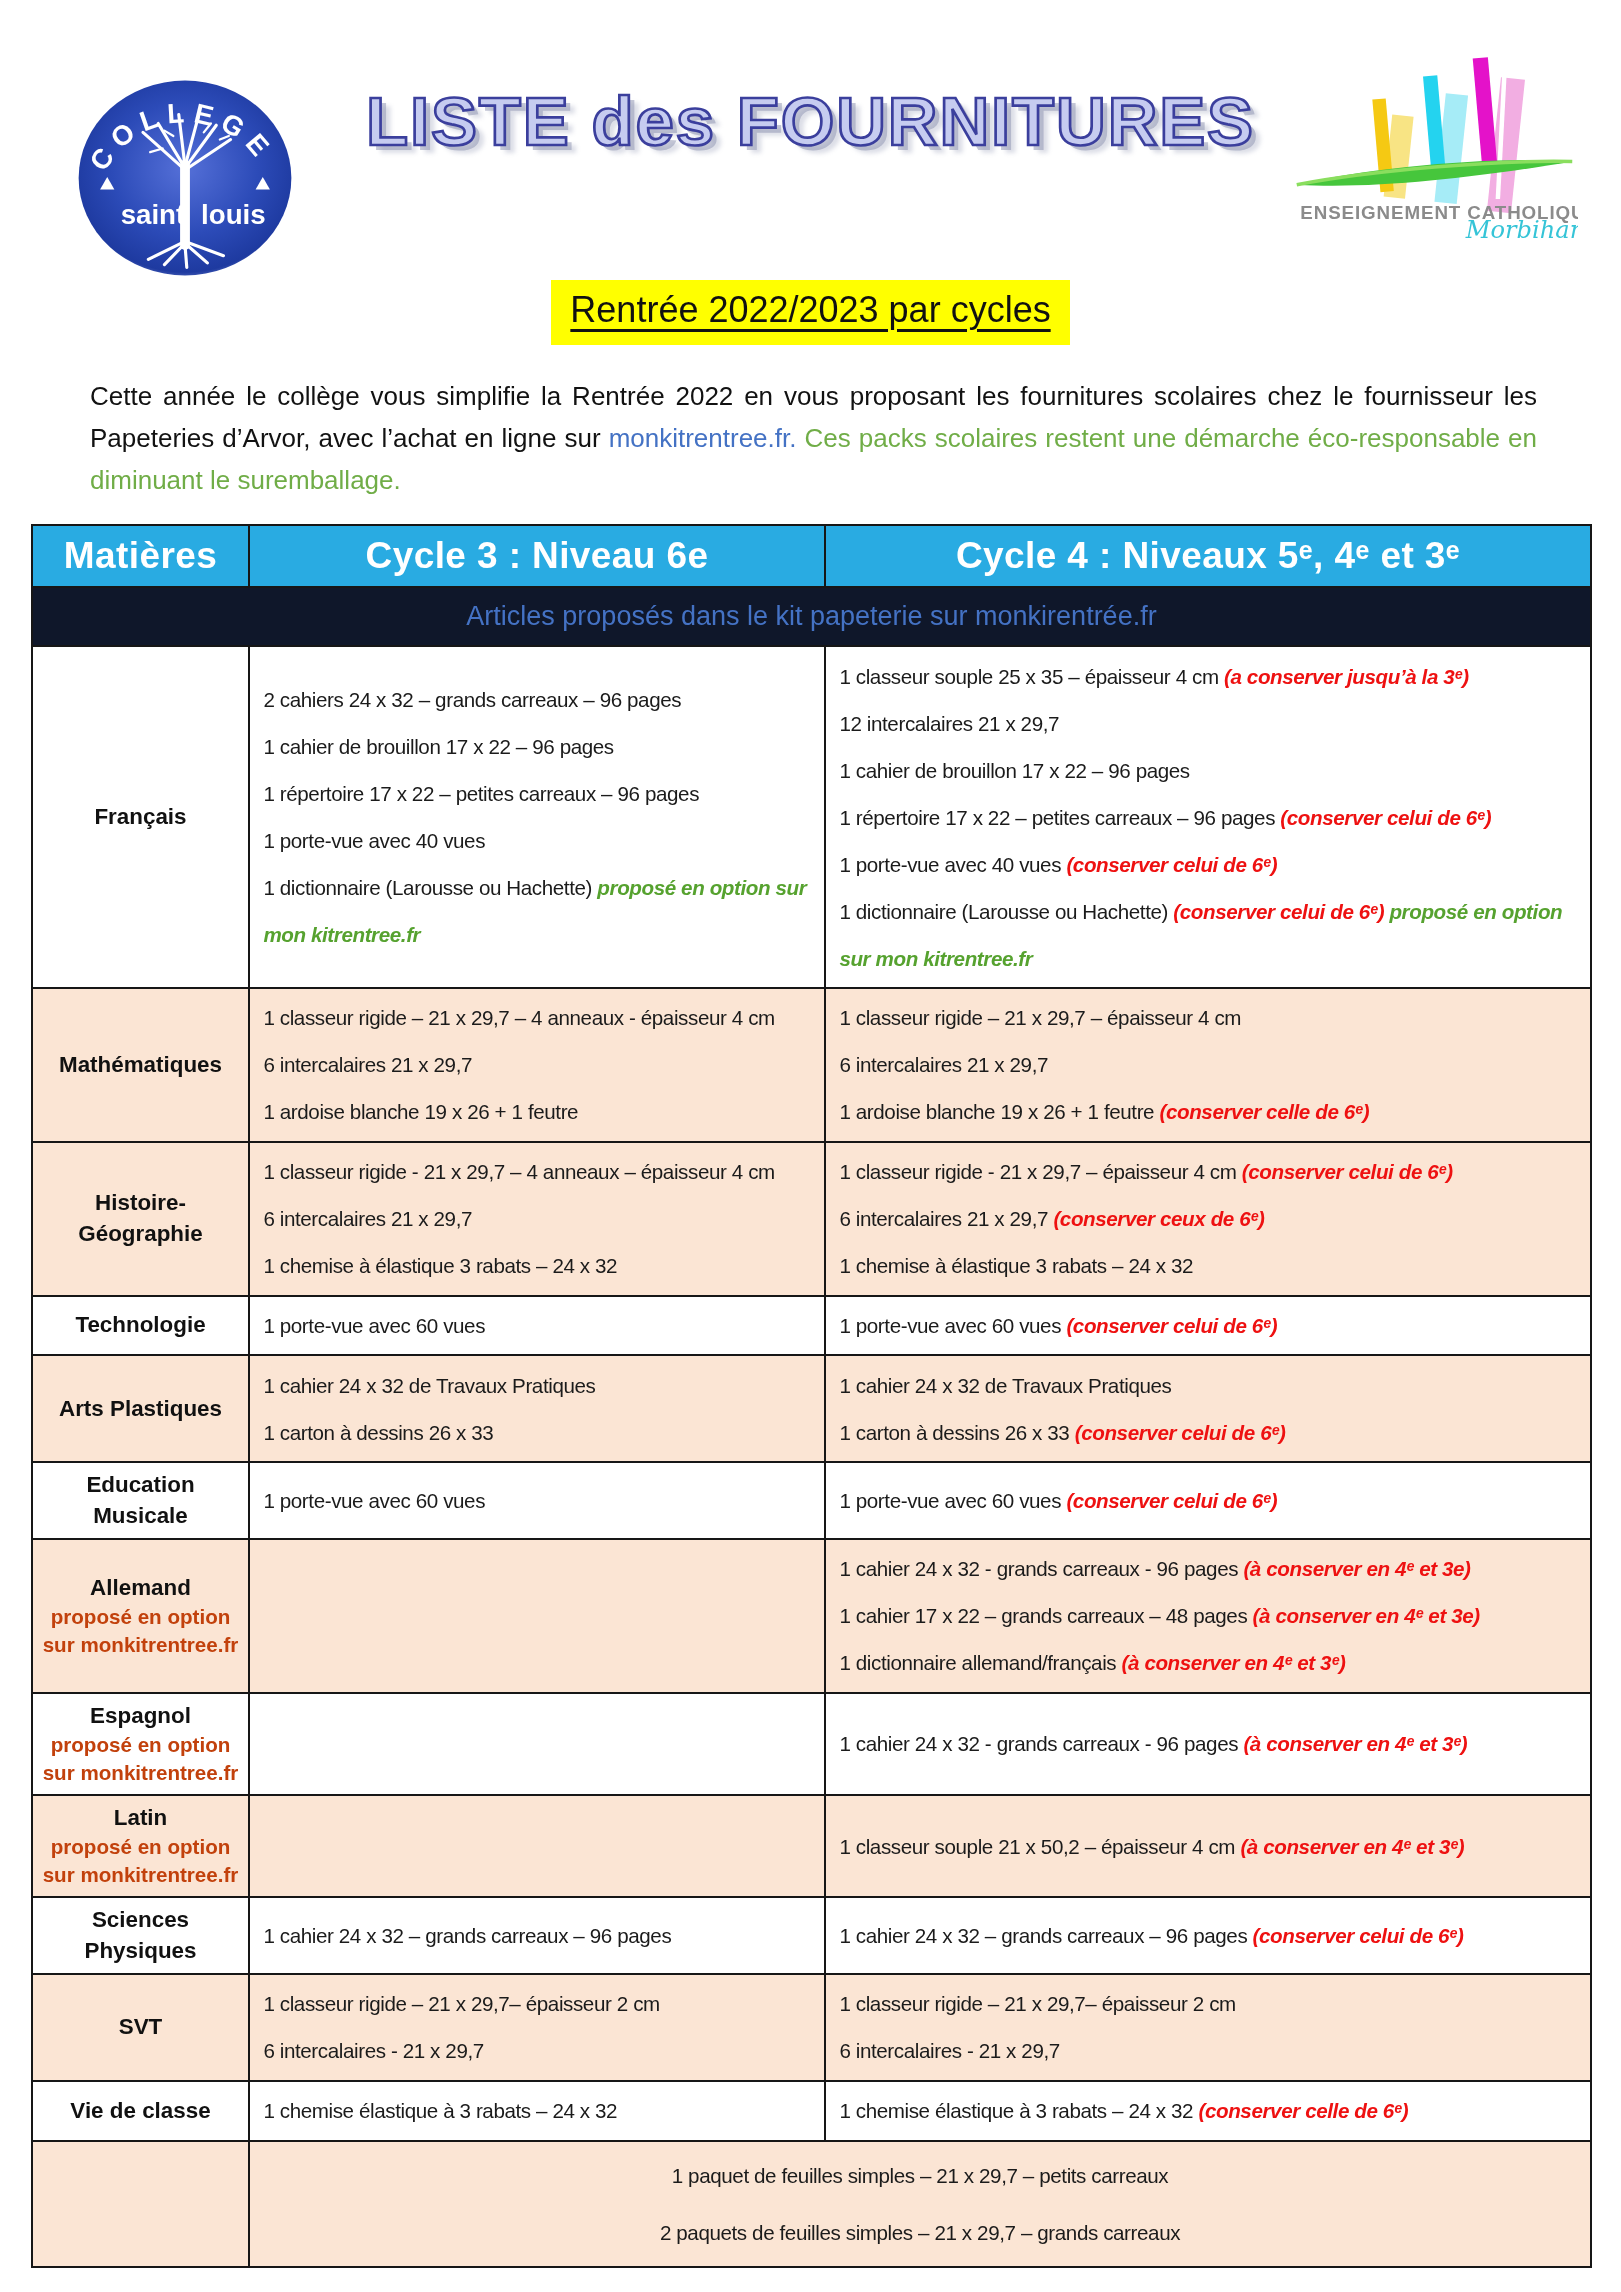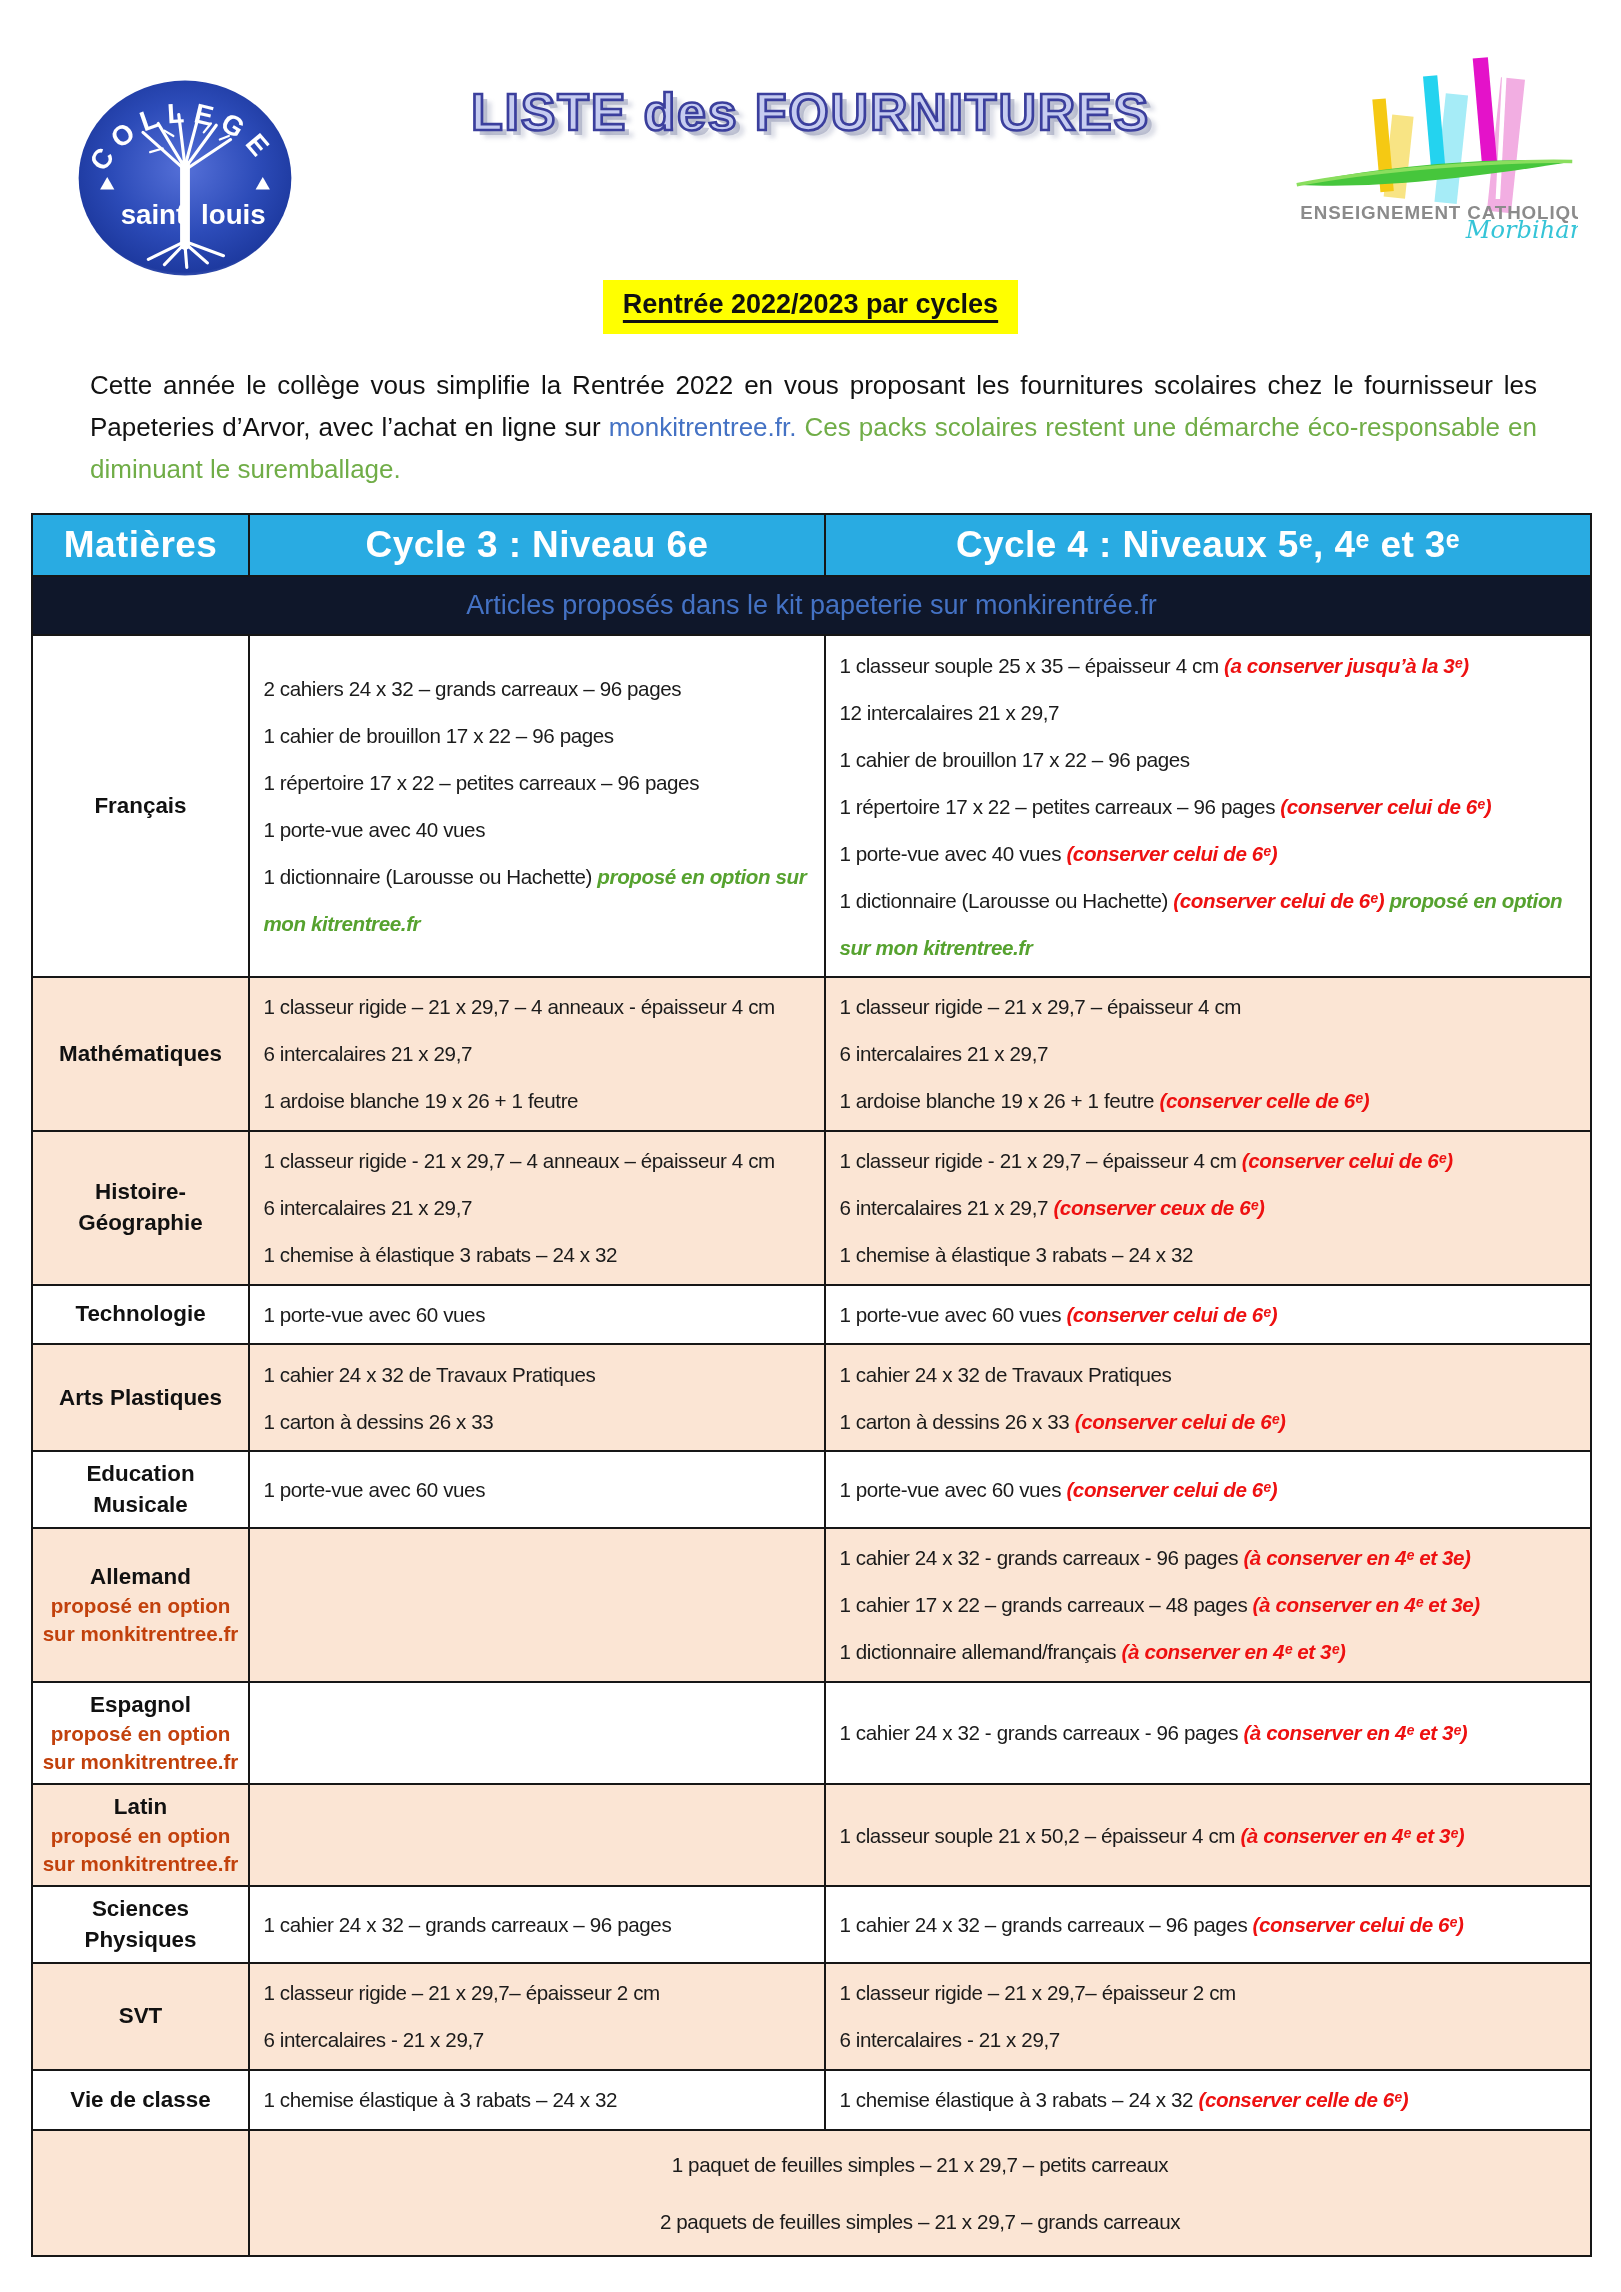--- a/index.html
+++ b/index.html
@@ -4,30 +4,30 @@
 <style>
   html,body{margin:0;padding:0;background:#ffffff;}
   body{width:1621px;font-family:"Liberation Sans","DejaVu Sans",sans-serif;color:#1b1b1b;}
   .page{position:relative;width:1621px;min-height:2293px;background:#fff;overflow:hidden;}
 
   
   .top{position:relative;height:276px;}
   .school-logo{position:absolute;left:73px;top:77px;}
   .main-title{
     position:absolute;left:296px;right:296px;top:82px;text-align:center;
-    font-size:52px;font-weight:bold;letter-spacing:1.8px;white-space:nowrap;
+    font-size:69px;font-weight:bold;letter-spacing:1.8px;white-space:nowrap;
     color:#c6ccf0;-webkit-text-stroke:2.7px #3b3f9d;
     text-shadow:5.4px 4.5px 0 rgba(140,145,175,.5),9.9px 8px 4.5px rgba(140,145,175,.3);
   }
   .ec-logo{position:absolute;right:43px;top:47px;}
 
   .subtitle-wrap{text-align:center;margin:3.6px 0 0 0;}
   .subtitle{
     display:inline-block;background:#ffff00;color:#111;
-    font-size:27px;font-weight:bold;padding:9px 19.7px 14.3px 19.7px;
+    font-size:36px;font-weight:normal;padding:9px 19.7px 14.3px 19.7px;
     text-decoration:underline;text-decoration-thickness:2.7px;text-underline-offset:7.2px;
     letter-spacing:0px;
   }
 
   
   .intro{
     margin:30px 84px 23px 90px;font-size:26px;line-height:1.62;
     text-align:justify;color:#121212;
   }
   .intro-link{color:#4472c4;}

